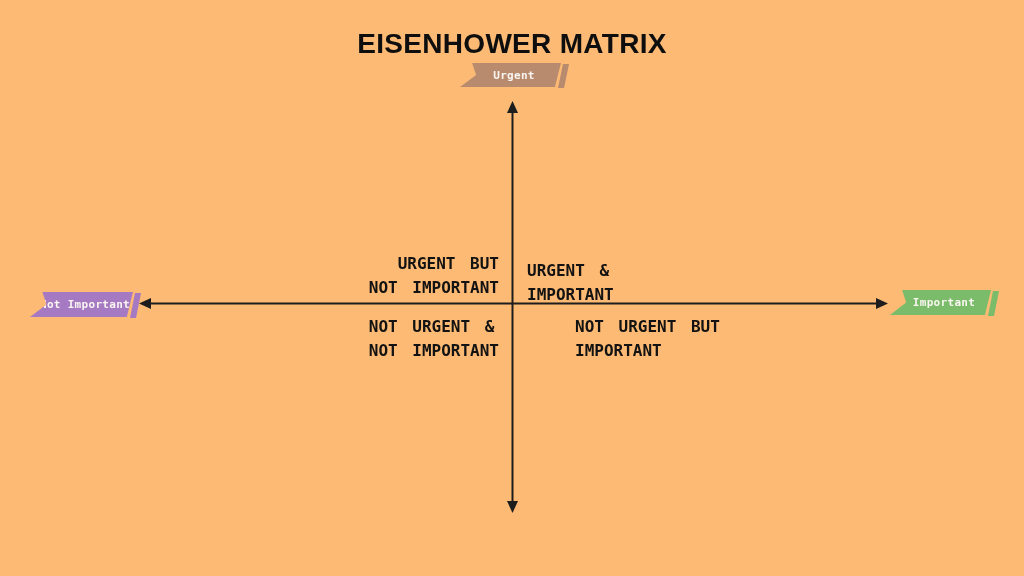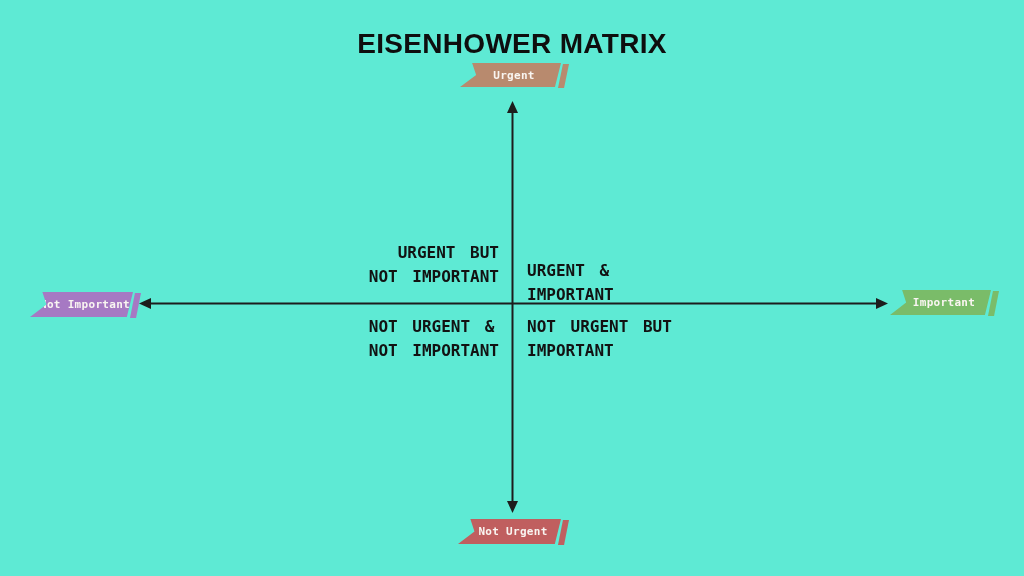--- a/index.html
+++ b/index.html
@@ -58,50 +58,46 @@
   .quadrant {
     position: absolute;
     font-weight: bold;
     font-size: 16px;
     line-height: 24px;
     letter-spacing: 0;
     word-spacing: 5px;
     white-space: nowrap;
   }
   .quadrant span { display: block; }
-  #q-tl { right: 525px; top: 241px; text-align: right; }
+  #q-tl { right: 525px; top: 252px; text-align: right; }
   #q-tr { left: 527px;  top: 240px; margin-top: 19px; }
   #q-bl { right: 525px; top: 315px; text-align: left; }
   #q-br { left: 527px;  top: 315px; }
 </style>
 </head>
 <body>
 
-<div class="canvas" style="background-color: #5eead4;">
+<div class="canvas" style="background-color: #fdba74;">
 
   <h1 class="title" style="color: rgb(14, 14, 14);">EISENHOWER MATRIX</h1>
 
   <svg class="axes" width="1024" height="576" viewBox="0 0 1024 576">
     <line x1="512.5" y1="110" x2="512.5" y2="505" style="stroke: rgb(29, 29, 29);"></line>
     <line x1="147" y1="303.5" x2="880" y2="303.5" style="stroke: rgb(29, 29, 29);"></line>
     <polygon points="512.5,101 518,113 507,113" style="fill: rgb(29, 29, 29);"></polygon>
     <polygon points="512.5,513 518,501 507,501" style="fill: rgb(29, 29, 29);"></polygon>
     <polygon points="139,303.5 151,298 151,309" style="fill: rgb(29, 29, 29);"></polygon>
     <polygon points="888,303.5 876,298 876,309" style="fill: rgb(29, 29, 29);"></polygon>
   </svg>
 
   <div class="ribbon" id="ribbon-urgent">
     <div class="body" style="background-color: rgb(184, 138, 110); color: rgb(249, 245, 241); text-align: right;">Urgent</div>
     <div class="tail" style="background-color: rgb(184, 138, 110);"></div>
   </div>
 
-  <div class="ribbon" id="ribbon-not-urgent">
-    <div class="body" style="background-color: rgb(192, 95, 95); color: rgb(249, 245, 241);">Not Urgent</div>
-    <div class="tail" style="background-color: rgb(192, 95, 95);"></div>
-  </div>
 
   <div class="ribbon" id="ribbon-not-important">
     <div class="body" style="background-color: rgb(166, 121, 195); color: rgb(249, 245, 241);">Not Important</div>
     <div class="tail" style="background-color: rgb(166, 121, 195);"></div>
   </div>
 
   <div class="ribbon" id="ribbon-important">
     <div class="body" style="background-color: rgb(122, 188, 105); color: rgb(249, 245, 241);">Important</div>
     <div class="tail" style="background-color: rgb(122, 188, 105);"></div>
   </div>
@@ -114,18 +110,18 @@
   <div class="quadrant" id="q-tr" style="color: rgb(18, 18, 18);">
     <span>URGENT &amp;</span>
     <span>IMPORTANT</span>
   </div>
 
   <div class="quadrant" id="q-bl" style="color: rgb(18, 18, 18);">
     <span>NOT URGENT &amp;</span>
     <span>NOT IMPORTANT</span>
   </div>
 
-  <div class="quadrant" id="q-br" style="color: rgb(18, 18, 18);">
+  <div class="quadrant" id="q-br" style="color: rgb(18, 18, 18); margin-left: 48px;">
     <span>NOT URGENT BUT</span>
     <span>IMPORTANT</span>
   </div>
 
 </div>
 
 </body></html>

